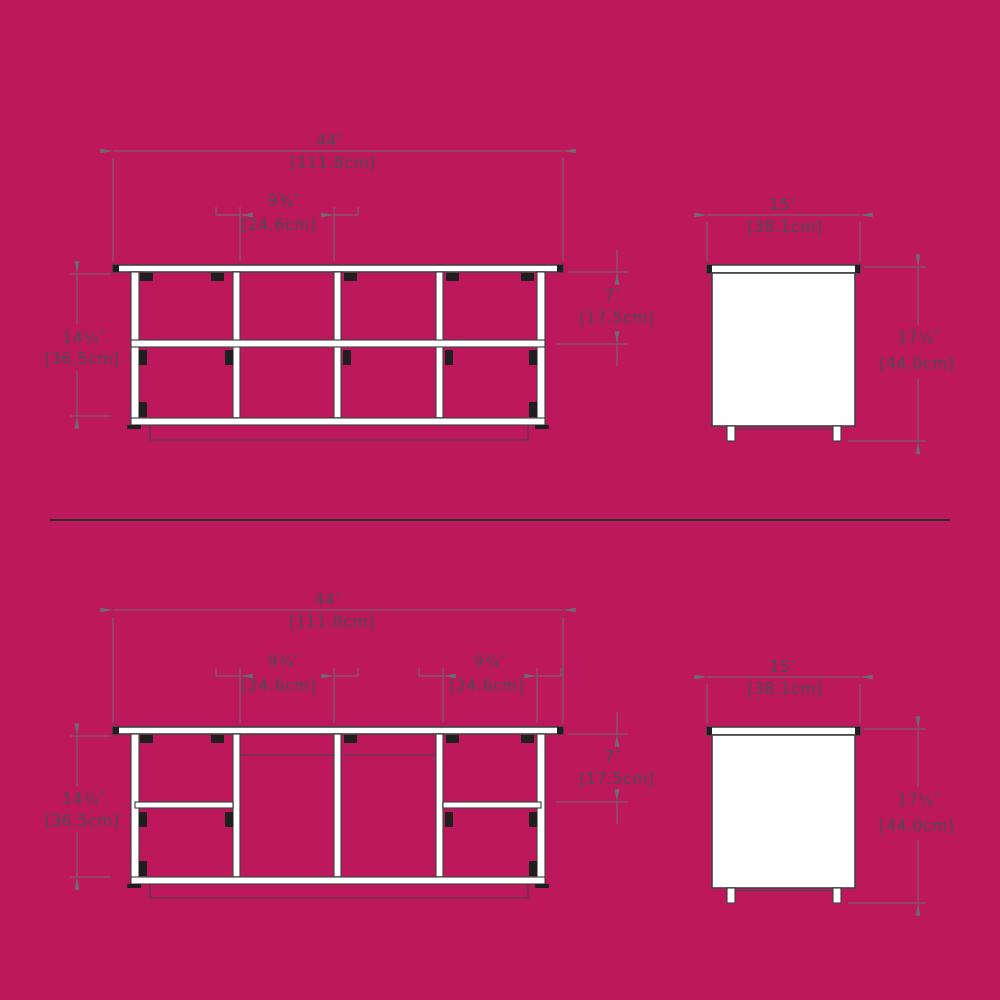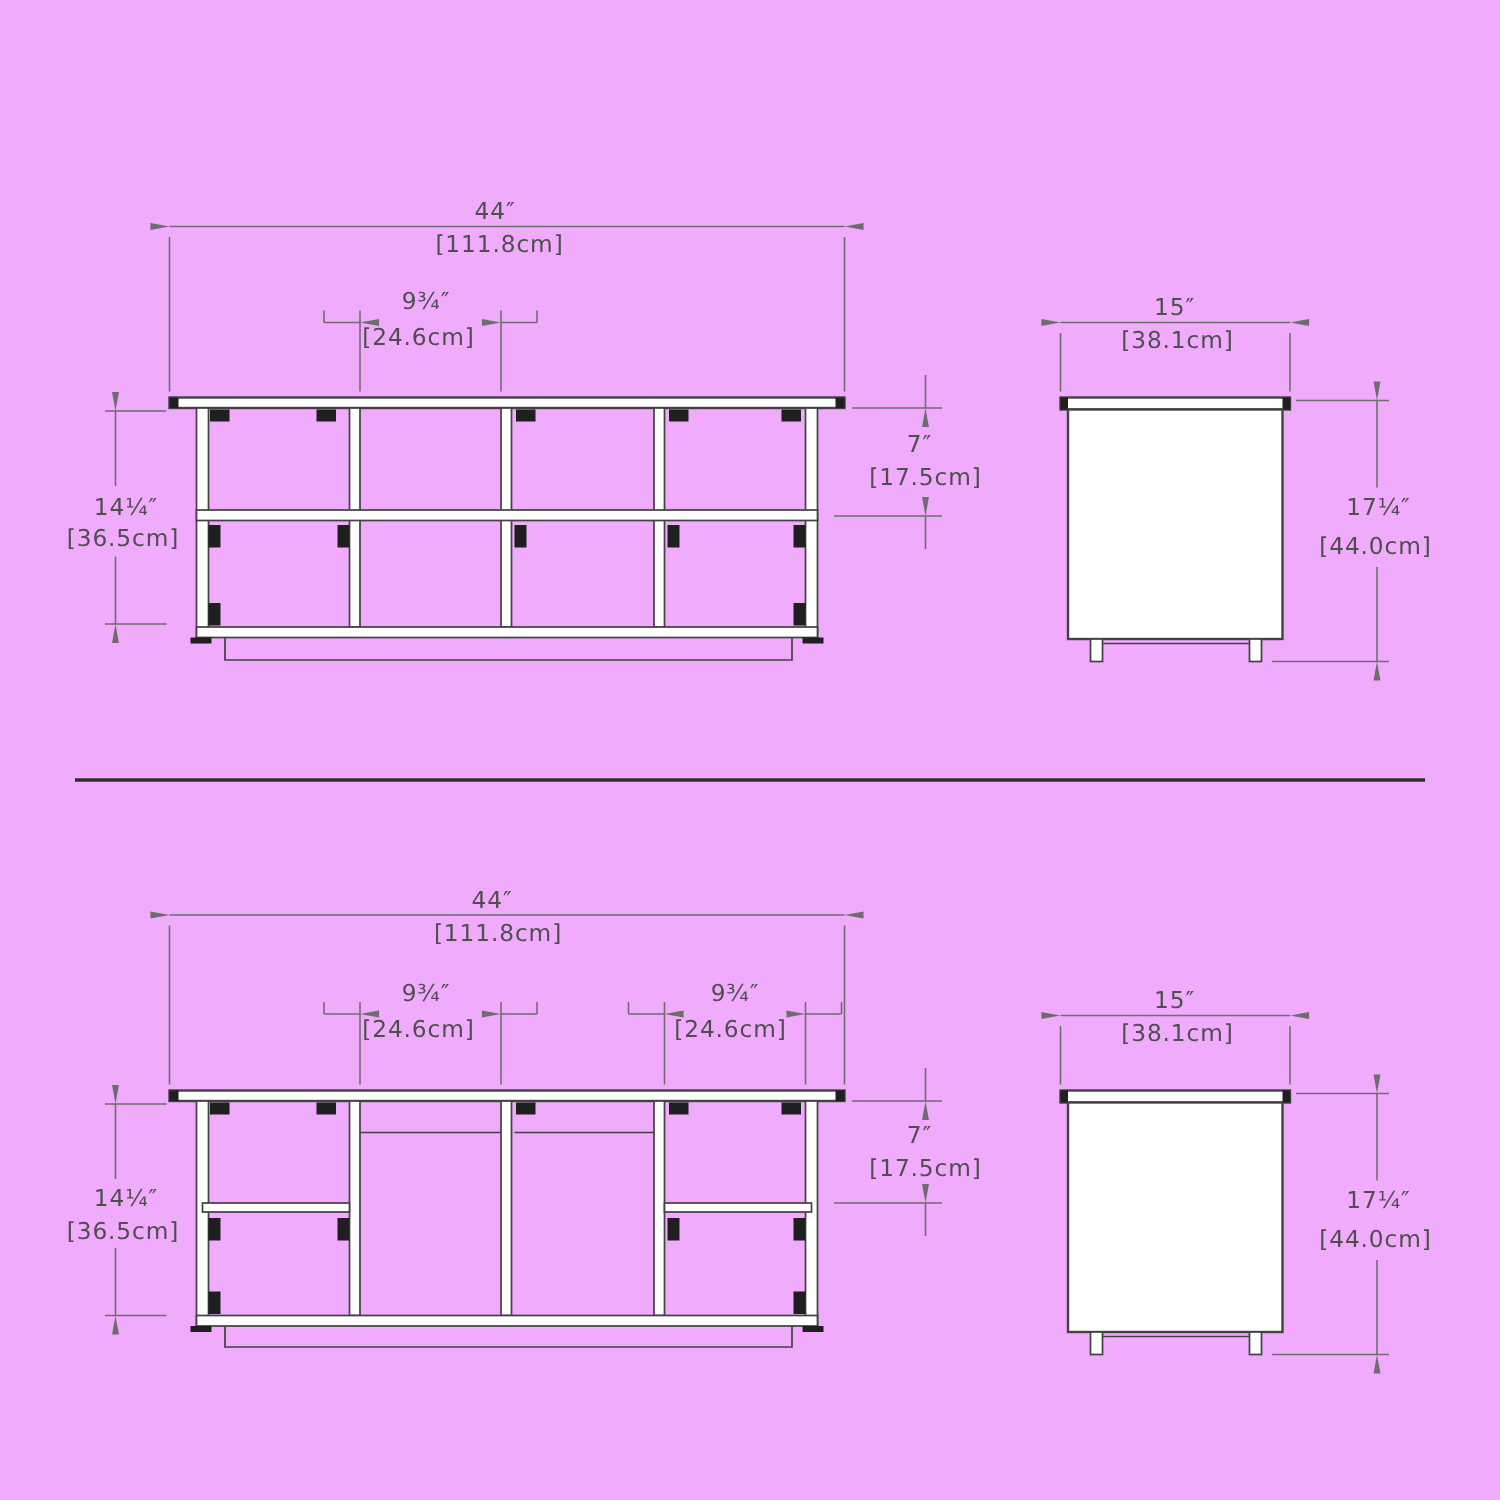--- a/index.html
+++ b/index.html
@@ -1,16 +1,16 @@
 <!DOCTYPE html>
 <html><head>
 <meta charset="utf-8">
 <style>
   html,body{margin:0;padding:0;background:#ffffff;}
-  #canvas{position:relative;width:1000px;height:1000px;background:#f0abfc;overflow:hidden;}
+  #canvas{position:relative;width:1000px;height:1000px;background:#be185d;overflow:hidden;}
   svg{position:absolute;left:0;top:0;}
   
   .st{fill:#ffffff;stroke:#424242;stroke-width:1.6;}
   .stl{fill:none;stroke:#424242;stroke-width:1.6;}
   .thin{stroke-width:1.15;}
   .stf{fill:#1f1f1f;stroke:none;}
   
   .dim,.ext{fill:none;stroke:#6d6d6d;stroke-width:1.05;}
   .sep{stroke:#2e2e2e;stroke-width:2.2;}
   text.txt{font-family:"DejaVu Sans","Liberation Sans",sans-serif;

